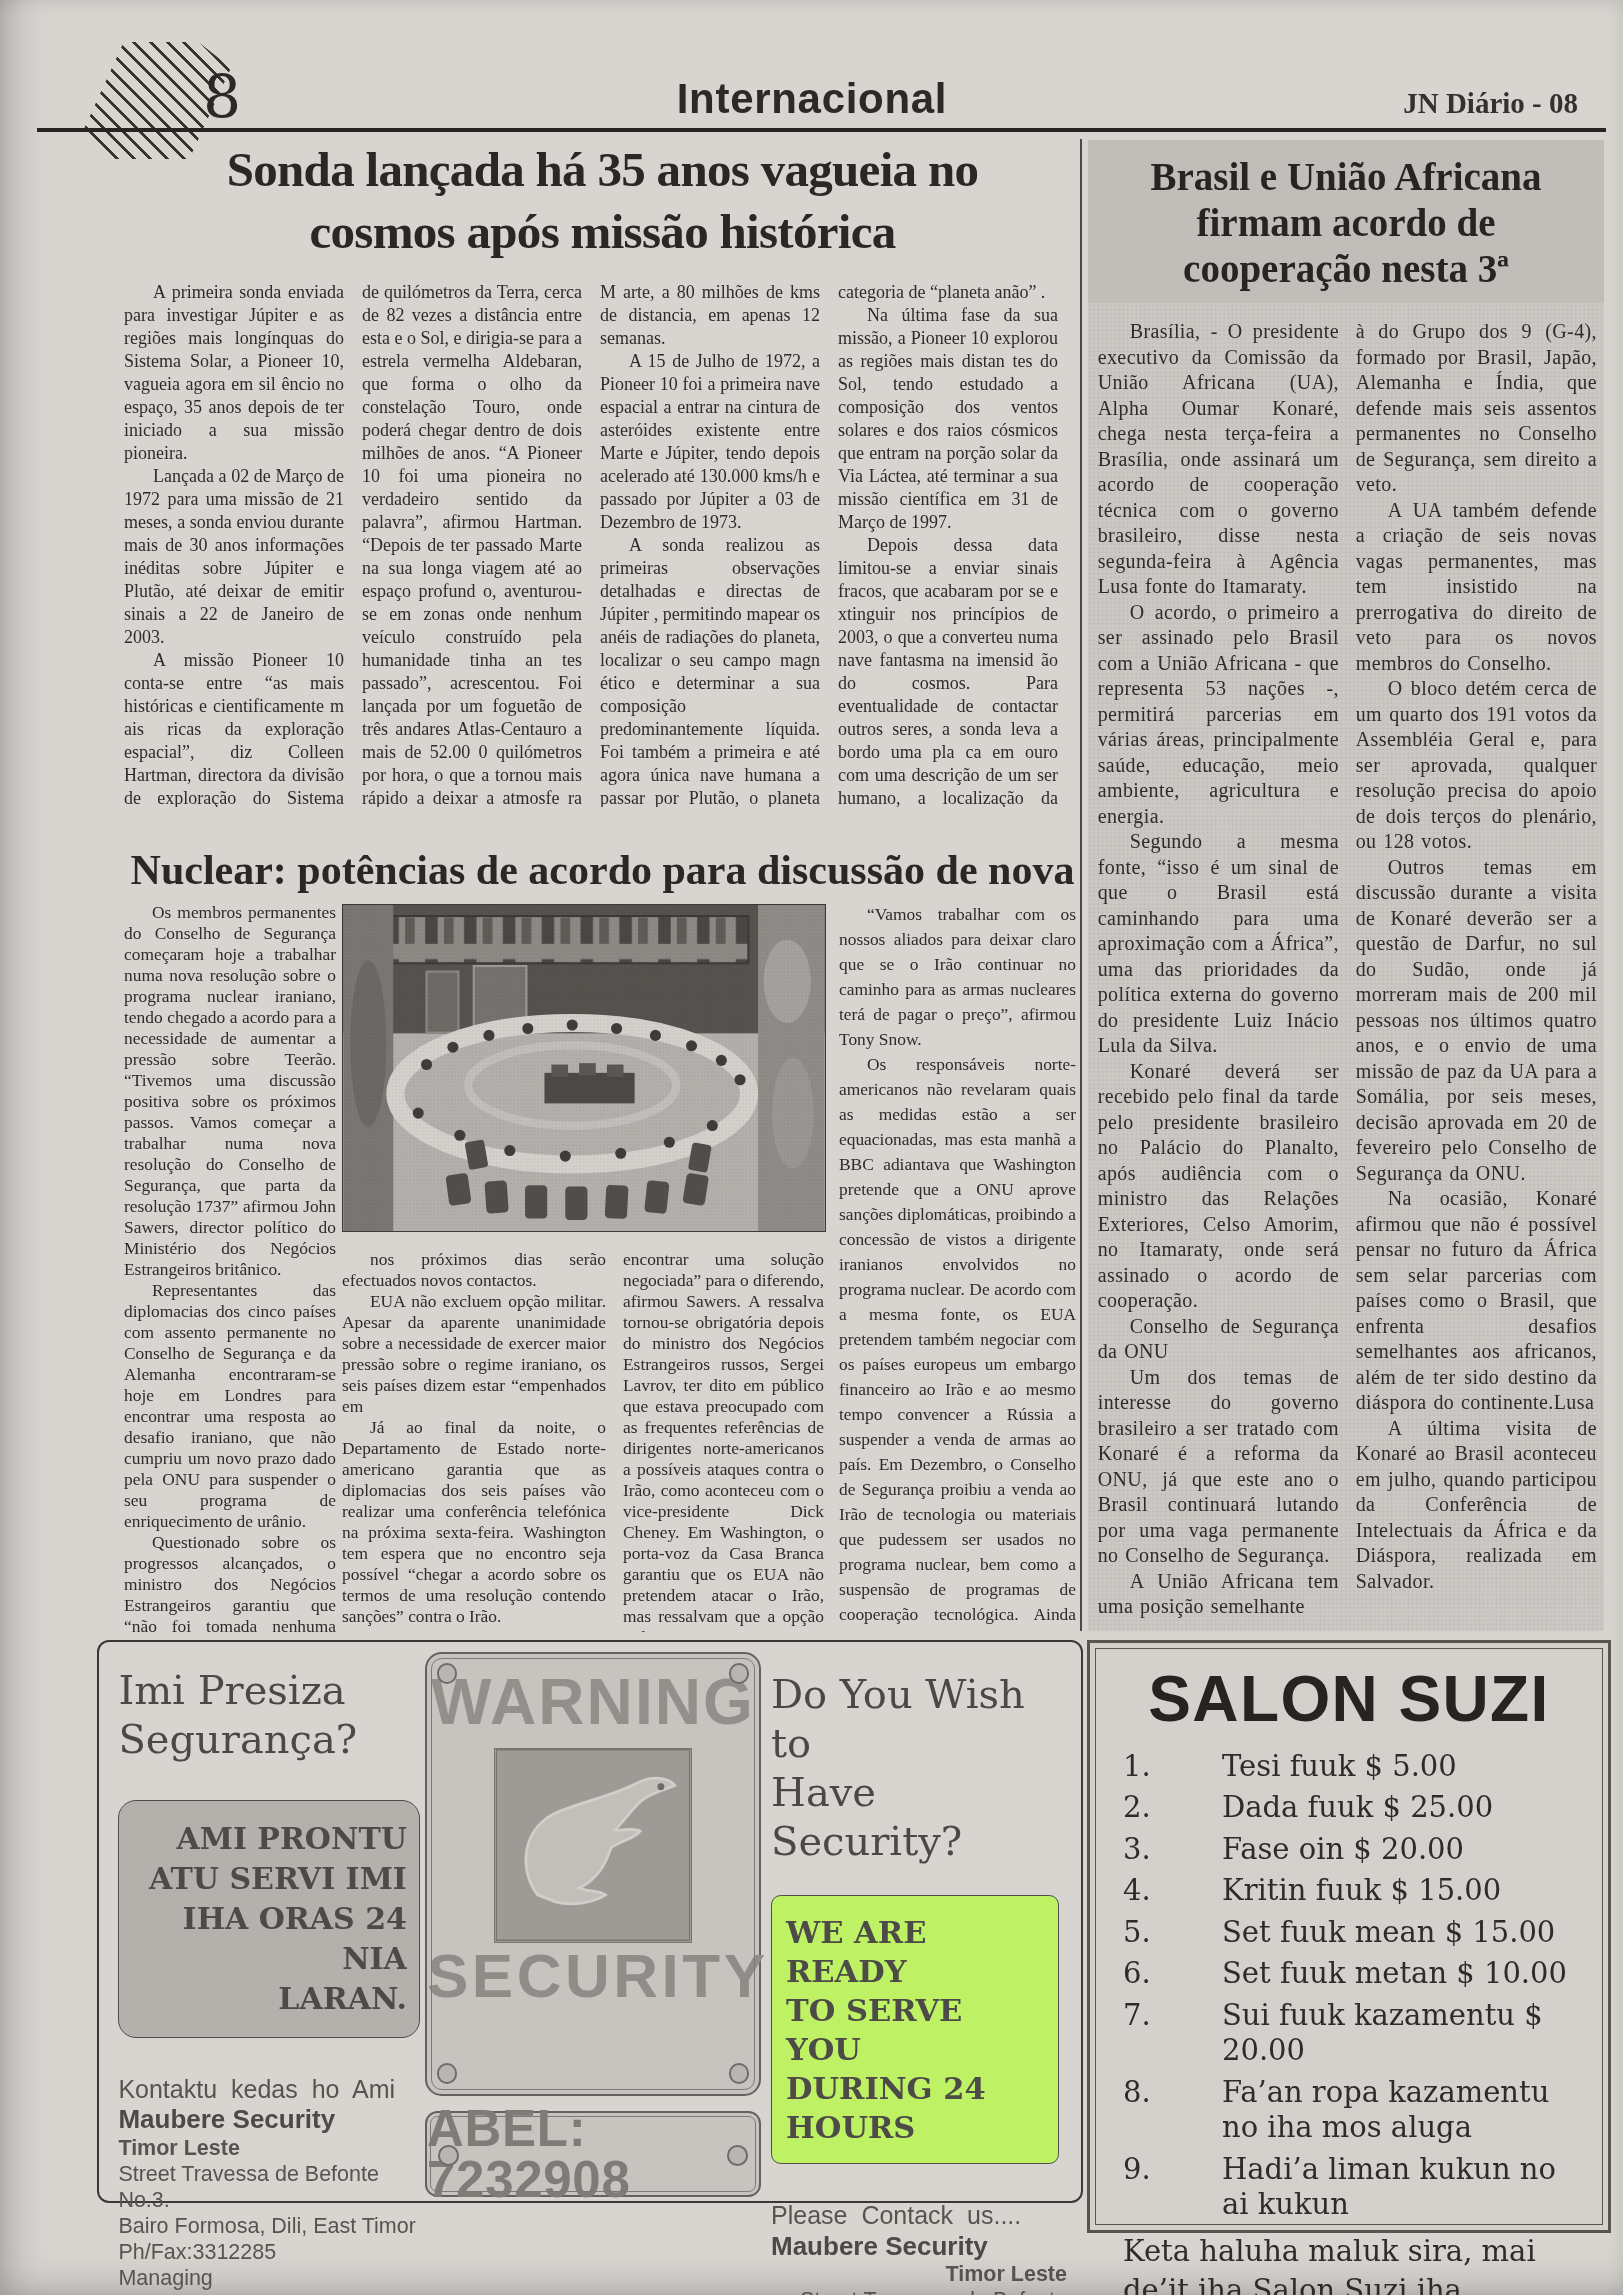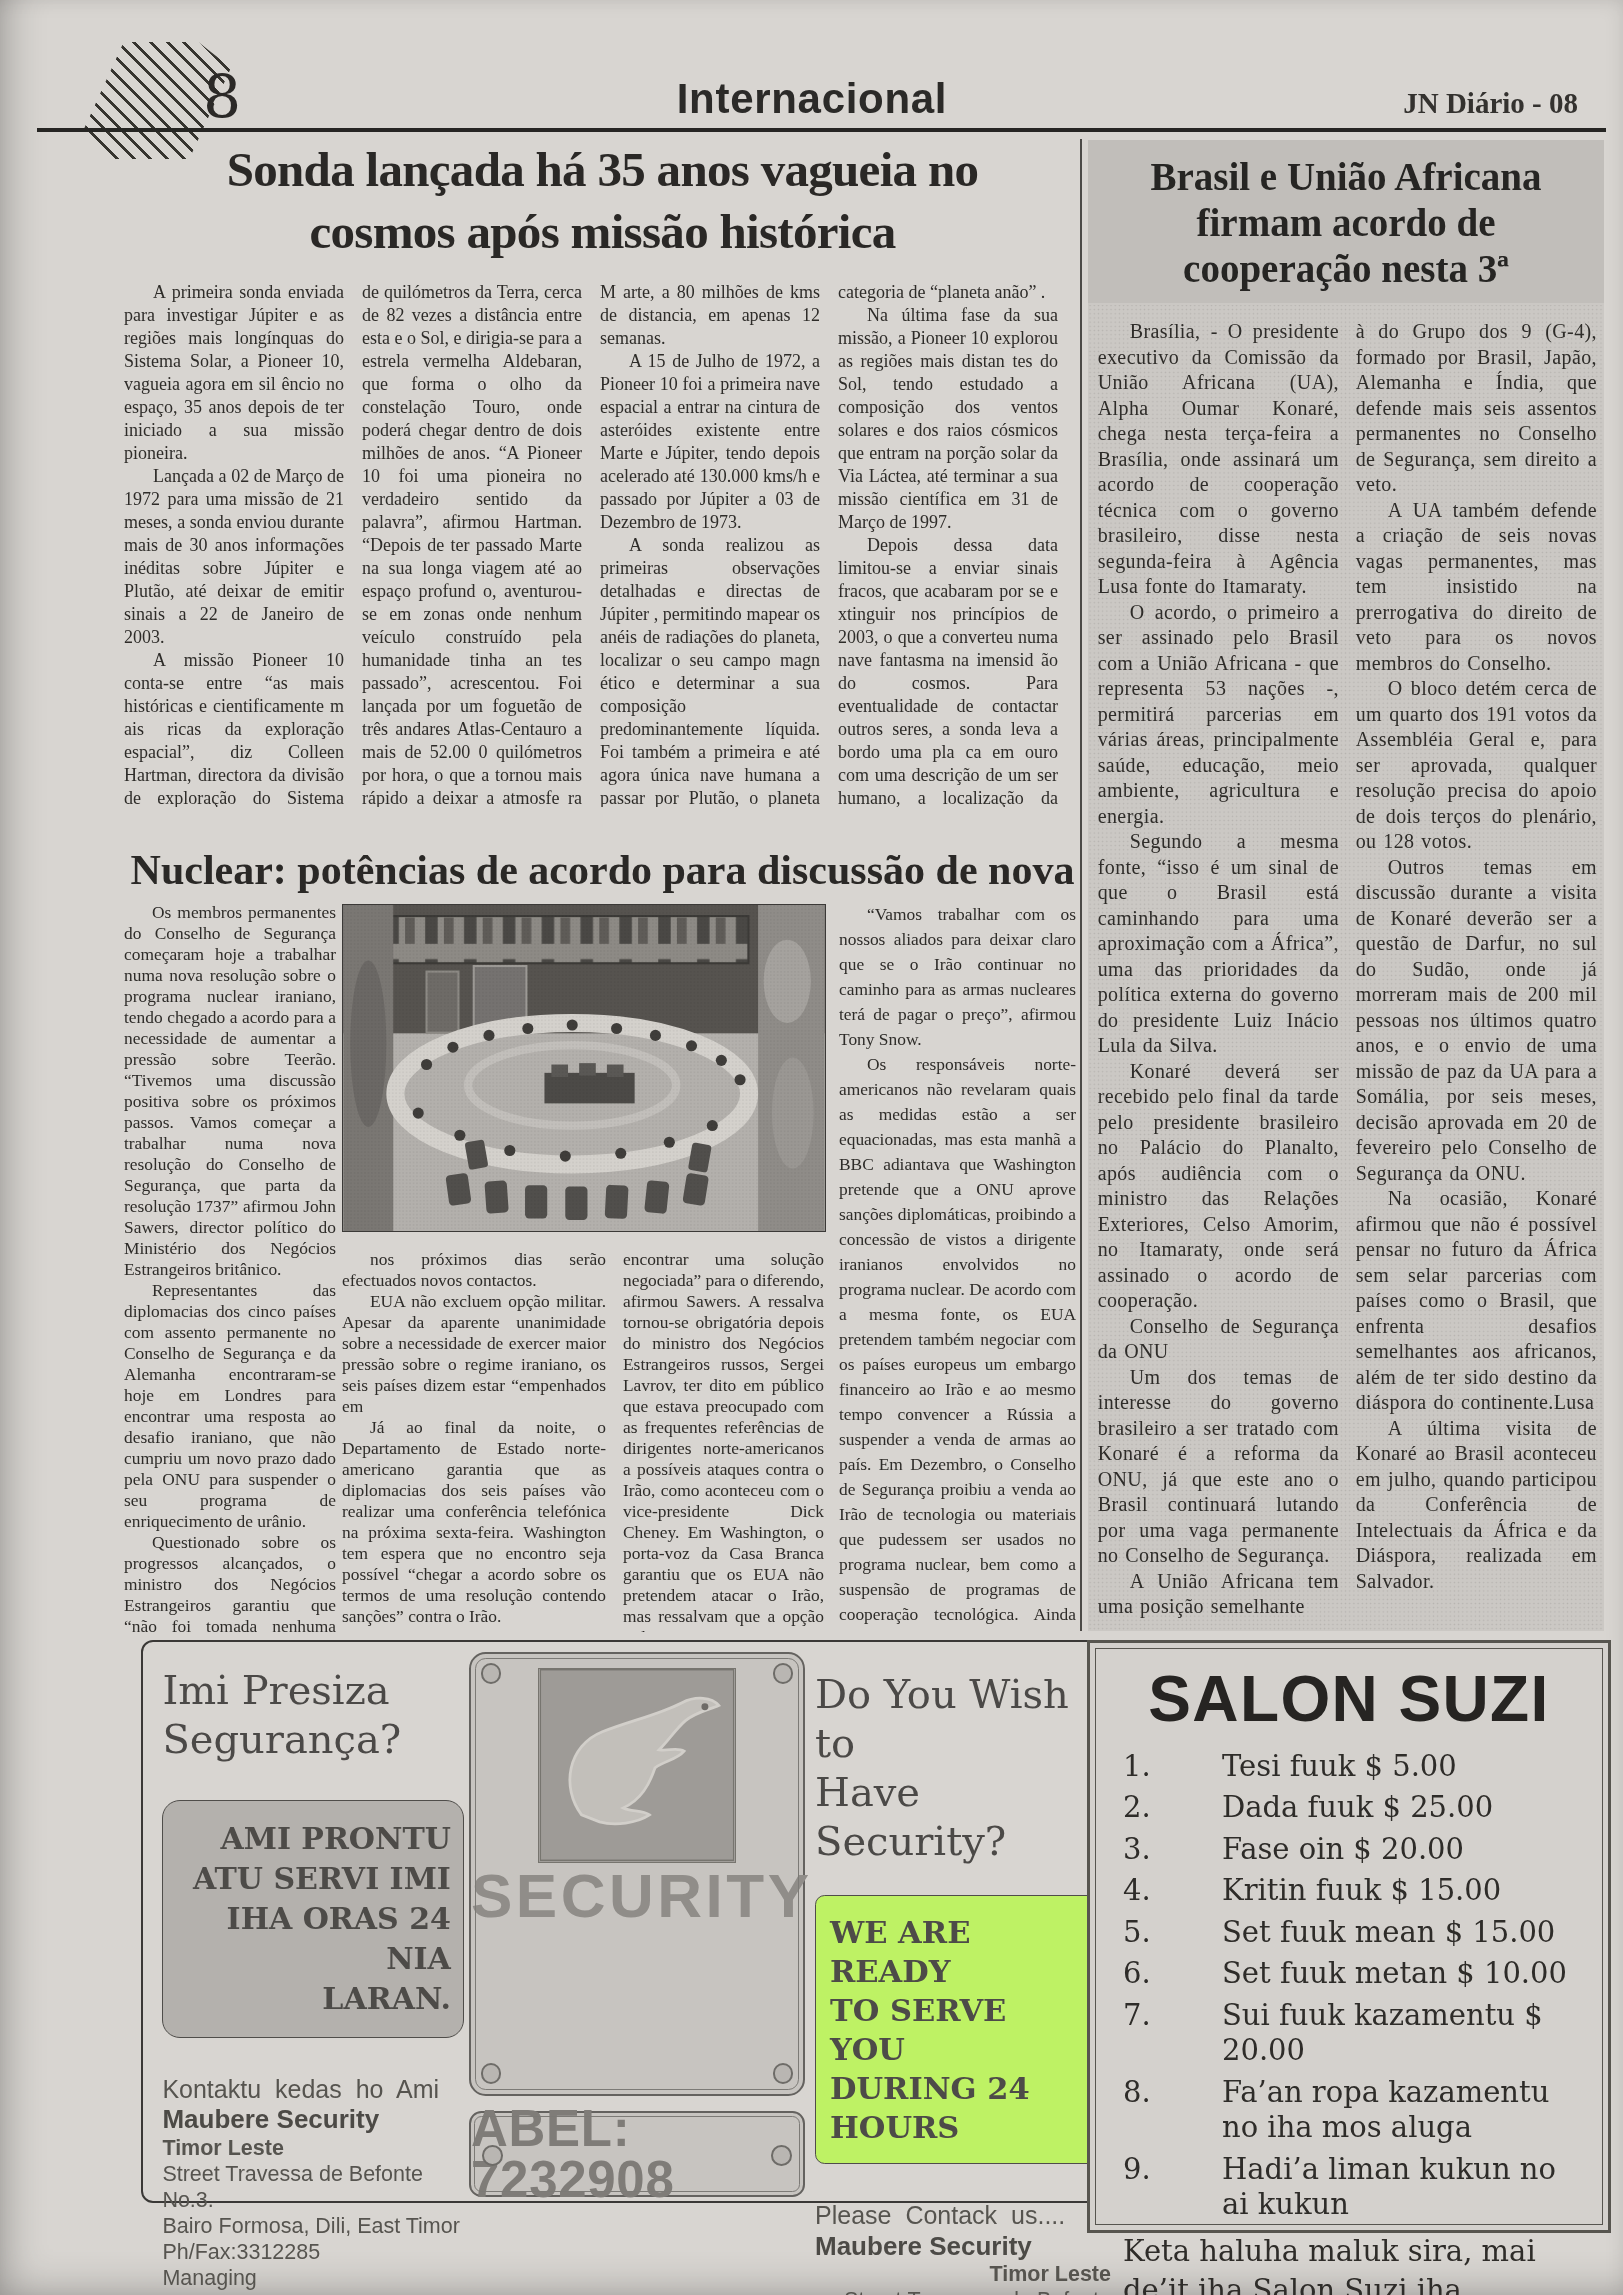--- a/index.html
+++ b/index.html
@@ -44,21 +44,21 @@
            background-image:radial-gradient(#b6b3af 0.7px,transparent 0.9px);background-size:4.2px 4.2px;}
   .sb-head{background:#c1beba;padding:14px 0 11px;border-bottom:2.8px solid #cbc8c4;}
   .sb-head h3{width:430px;margin:0 auto;text-align:center;
               font:700 39px/46px "Liberation Serif",serif;color:#262523;}
   .sb-cols{display:flex;gap:16.7px;padding:14px 7px 0 9.7px;height:1319px;overflow:hidden;}
   .sb-col{width:242px;font-size:20px;line-height:25.5px;text-align:justify;
           letter-spacing:0.4px;word-spacing:1.4px;}
   .sb-col p{margin:0;text-indent:32px;}
   
   .ad-left{position:absolute;left:97px;top:1640px;width:982px;height:559px;
-           border:2.1px solid #3a3836;border-radius:12px;margin-left:44px;}
+           border:2.1px solid #3a3836;border-radius:12px;}
   .adl-panel{position:absolute;left:19.4px;top:23.6px;width:304px;}
   .ad-q{font:400 40px/49px "DejaVu Serif",serif;color:#4b4947;}
   .adl-box{margin-top:36px;width:275px;background:#b4b1ad;border:1.4px solid #4f4d4a;border-radius:18px;
            padding:18px 12.5px;font:700 30px/40px "DejaVu Serif",serif;color:#4d4b48;
            text-align:right;white-space:pre-line;}
   .contact{margin-top:36px;font-family:"Liberation Sans",sans-serif;color:#56544f;}
   .c-intro{font-size:25px;line-height:30.5px;word-spacing:7px;}
   .c-co{font-size:26px;line-height:30.5px;font-weight:700;color:#4c4a46;}
   .c-country{font-size:21.5px;line-height:26px;font-weight:700;}
   .c-lines p{margin:0;font-size:21.5px;line-height:26px;}
@@ -256,20 +256,21 @@
             <p>Managing Director:7230546/7232899</p>
           </div>
       </div>
     </div>
 
     <div class="ad-plate">
       <span class="bolt" style="left:9.7px;top:9.7px"></span>
       <span class="bolt" style="right:9.7px;top:9.7px"></span>
       <span class="bolt" style="left:9.7px;bottom:9.7px"></span>
       <span class="bolt" style="right:9.7px;bottom:9.7px"></span>
+      <div class="warn">WARNING</div>
       <div class="croc-frame">
         <svg width="194" height="192" viewBox="0 0 280 276" xmlns="http://www.w3.org/2000/svg">
           <rect width="280" height="276" fill="#9e9b97"></rect>
           <path d="M60 210 C 30 170, 40 110, 90 90 C 130 74, 170 66, 205 48 C 225 38, 248 40, 258 52 C 244 58, 224 62, 210 74 C 196 86, 186 102, 172 116 C 186 118, 198 112, 208 118 C 198 130, 180 132, 166 142 C 158 166, 146 188, 120 200 C 132 206, 148 202, 158 210 C 140 222, 108 226, 86 220 Z" fill="#c6c3be" stroke="#d8d5d0" stroke-width="4" opacity="0.9"></path>
           <circle cx="238" cy="54" r="5" fill="#6e6b67"></circle>
           <rect width="280" height="276" fill="none" stroke="#77756f" stroke-width="3"></rect>
         </svg>
       </div>
       <div class="brand-bottom">SECURITY</div>
     </div>

